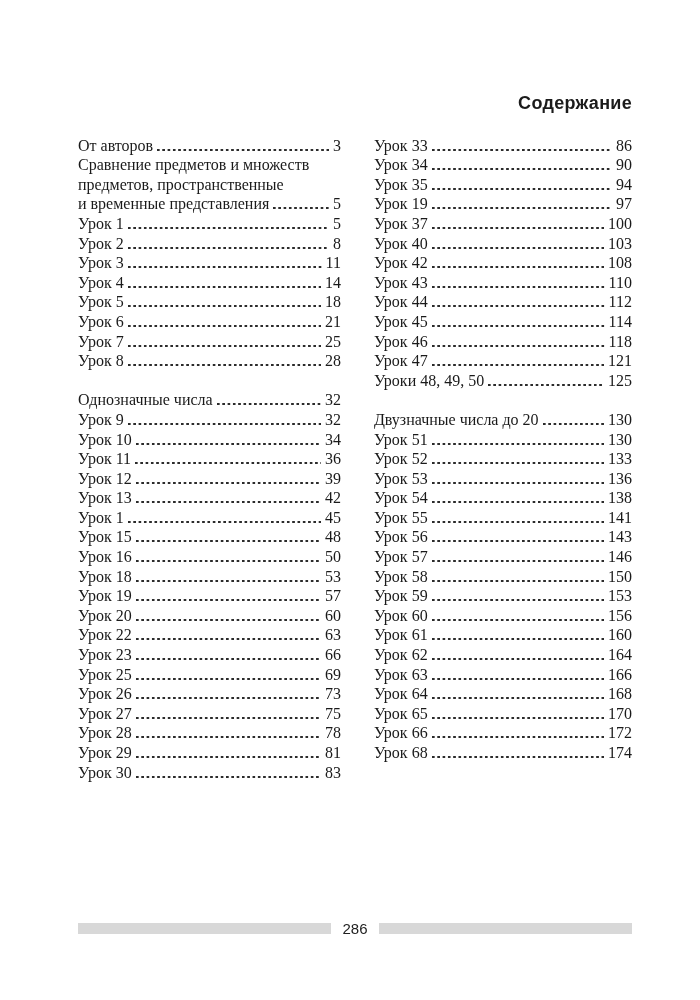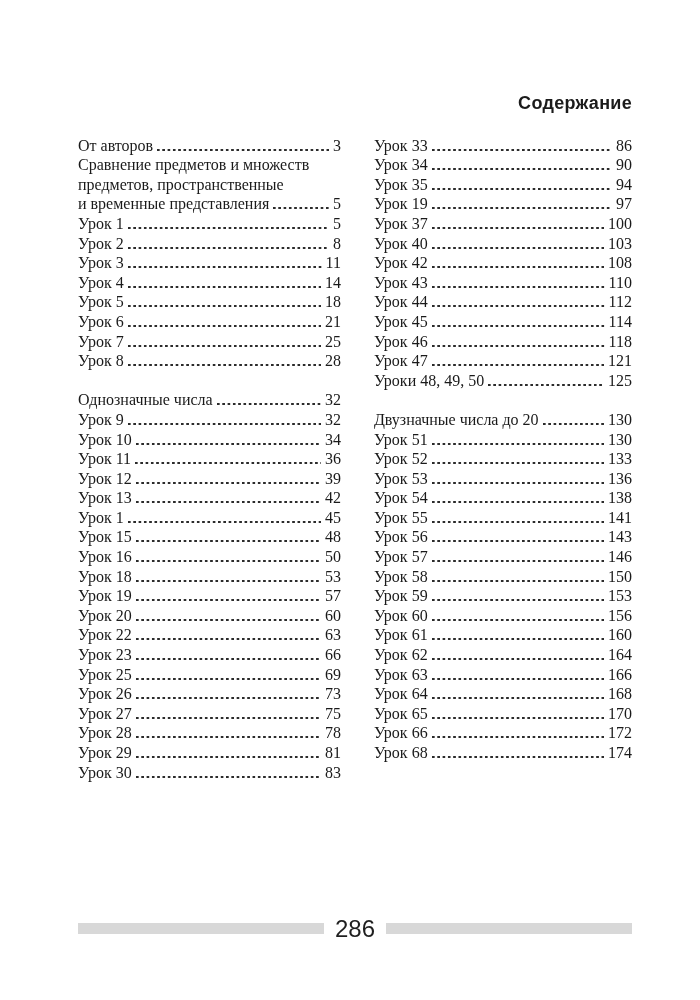--- a/index.html
+++ b/index.html
@@ -32,21 +32,21 @@
     background-image:radial-gradient(circle at 1.3px 2px, #2b2b2b 1.05px, rgba(0,0,0,0) 1.5px);
     background-size:5.3px 4px;background-repeat:repeat-x;
   }
   .footer{
     position:absolute;left:78px;top:919px;width:554px;
     display:flex;align-items:center;
   }
   .fbar{flex:1 1 auto;height:11px;background:#d8d8d8;}
   .fnum{
     padding:0 11px;font-family:"Liberation Sans", sans-serif;
-    font-size:24px;line-height:19px;color:#1f1f1f;
+    font-size:15px;line-height:19px;color:#1f1f1f;
   }
 </style>
 </head>
 <body>
 
 <div class="sheet">
   <div class="content">
     <h1 class="title">Содержание</h1>
     <div class="columns">
       <div class="col left" id="col-left">

